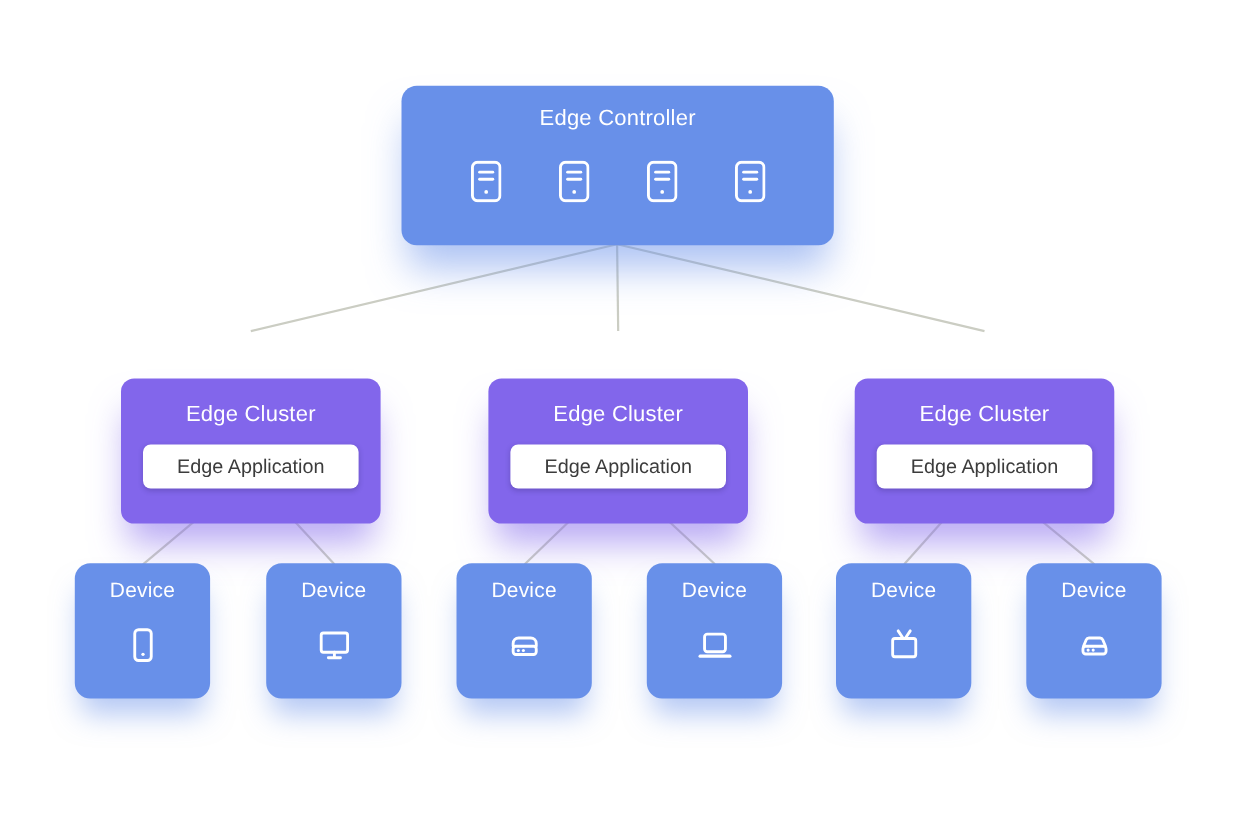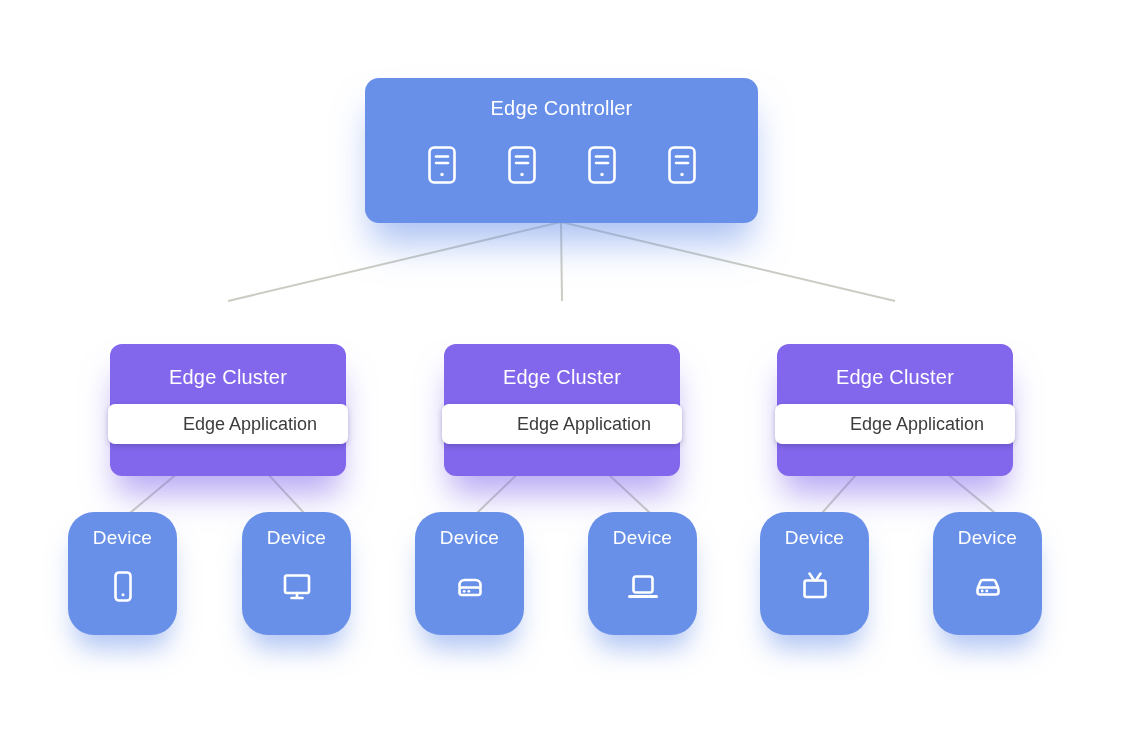--- a/index.html
+++ b/index.html
@@ -43,27 +43,26 @@
   .cluster .box-title{margin-top:22px;font-size:20px;font-weight:500;letter-spacing:.2px;}
   .app-pill{
     margin-top:15px;
     width:196px;height:40px;
     background:var(--app-pill-bg);
     color:var(--app-pill-text);
     border-radius:7px;
     display:flex;align-items:center;justify-content:center;
     font-size:18px;font-weight:400;
     box-shadow:0 2px 5px rgba(40,30,90,0.25);
-    padding-left:44px;
   }
 
   .device{
-    top:512px;width:109px;height:123px;
+    top:512px;width:123px;height:123px;
     background:var(--device-bg);
-    border-radius:26px;
+    border-radius:14px;
     box-shadow:0 20px 26px -6px rgba(104,144,233,0.5);
     justify-content:center;
   }
   .device .box-title{margin-top:15px;font-size:19px;font-weight:500;letter-spacing:.2px;}
   .device .icon-wrap{flex:1;display:flex;align-items:center;justify-content:center;padding-bottom:10px;}
 
   .icon svg{display:block;}
   .icon{display:flex;align-items:center;justify-content:center;}
   svg .ln{fill:none;stroke:#ffffff;stroke-width:2.6;stroke-linecap:round;stroke-linejoin:round;}
   svg .dot{fill:#ffffff;stroke:none;}

